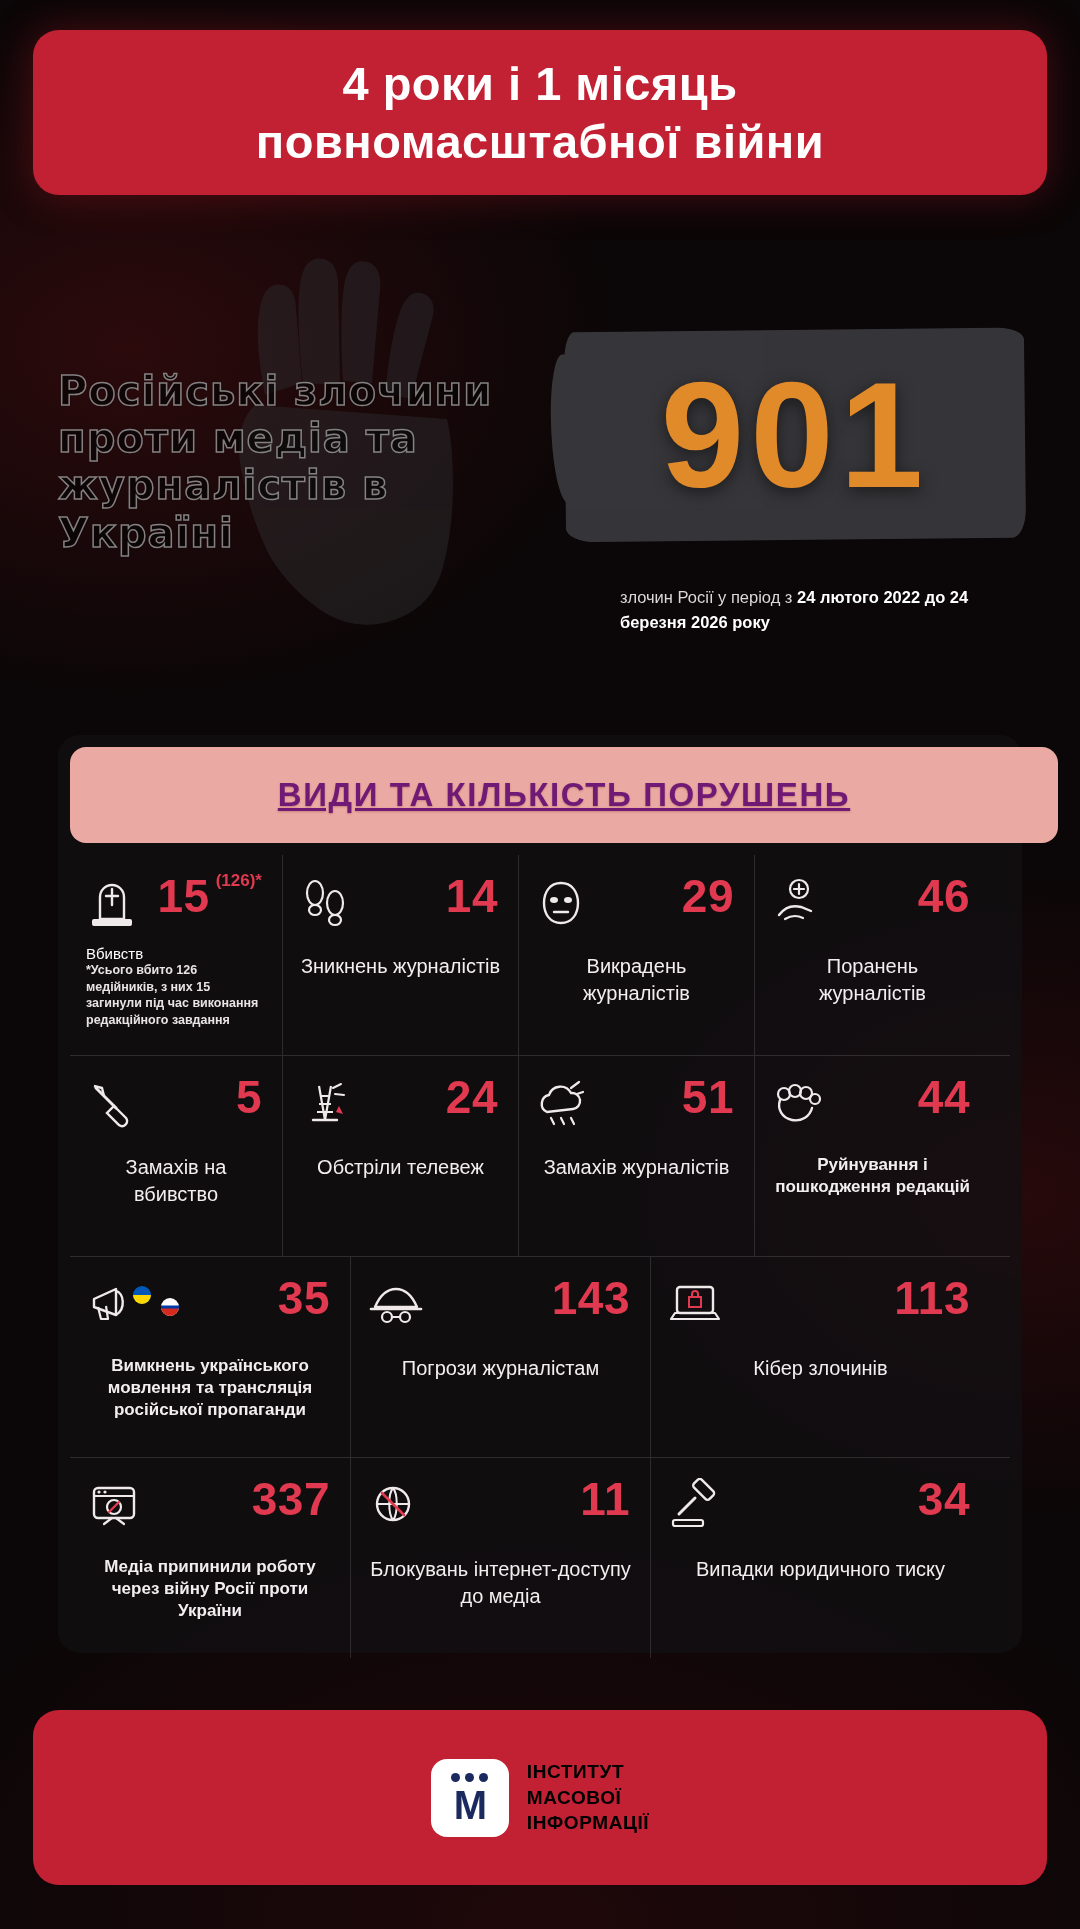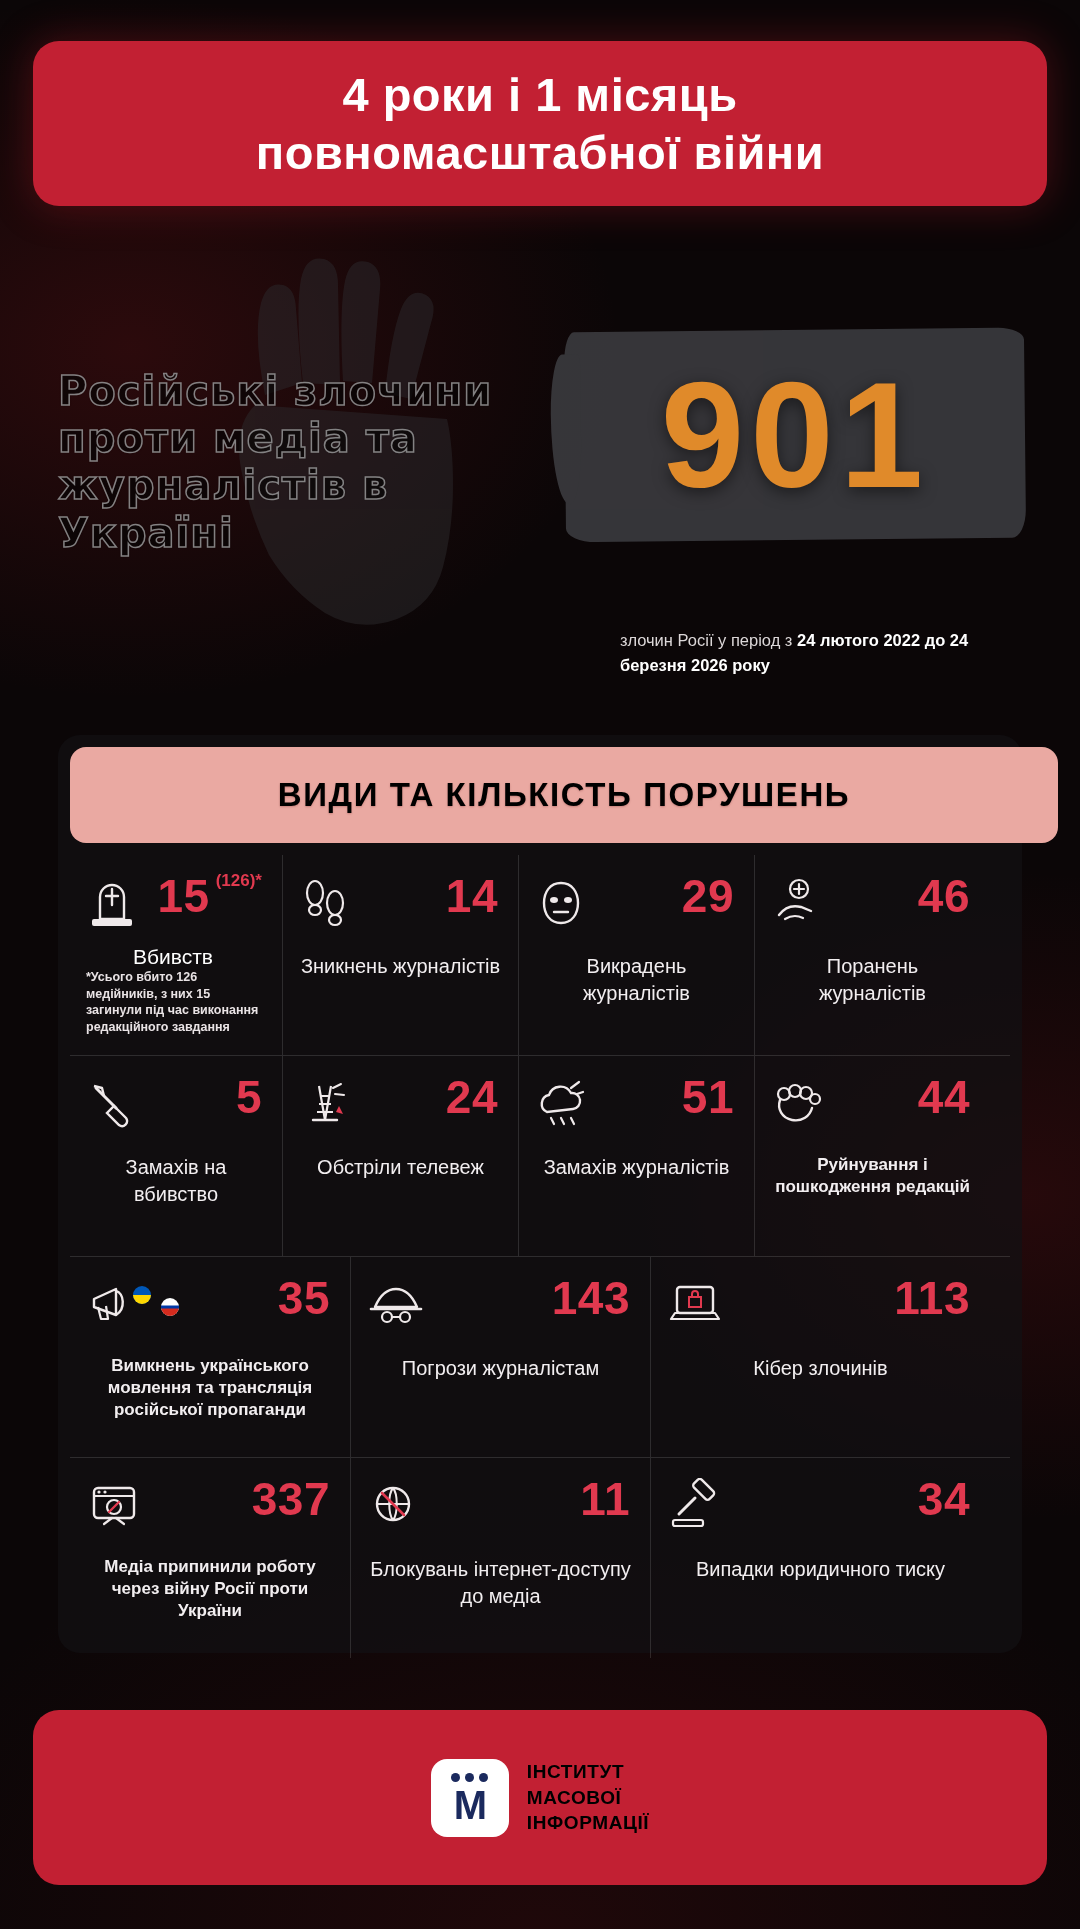--- a/index.html
+++ b/index.html
@@ -26,21 +26,21 @@
     position: absolute;
     left: 195px; top: 245px;
     width: 320px; height: 400px;
     opacity: 0.55;
     pointer-events: none;
   }
 
   
   .banner {
     position: absolute;
-    left: 33px; top: 41px;
+    left: 33px; top: 30px;
     width: 1014px; height: 165px;
     background: #c22033;
     border-radius: 26px;
     display: flex; flex-direction: column;
     align-items: center; justify-content: center;
     box-shadow: 0 0 40px rgba(190,25,40,0.35);
   }
   .banner .line {
     color: #ffffff;
     font-weight: bold;
@@ -95,44 +95,44 @@
     line-height: 1;
     text-shadow: 0 4px 16px rgba(0,0,0,0.5);
   }
   .bignum-caption {
     position: absolute;
     left: 620px; top: 585px;
     width: 400px;
     color: #dcd7d8;
     font-size: 16.5px;
     line-height: 1.5;
-    margin-top: 43px;
   }
   .bignum-caption b { color: #ffffff; }
 
   
   .card {
     position: absolute;
     left: 58px; top: 735px;
     width: 964px; height: 918px;
     background: rgba(18,16,19,0.72);
     border-radius: 22px;
     padding: 12px;
   }
   .card-title {
     margin: 0 auto;
     width: 988px; height: 96px;
     background: #eaa9a2;
     border-radius: 16px;
     display: flex; align-items: center; justify-content: center;
-    color: #000000;
+    color: #701a75;
     font-weight: bold;
     font-size: 33px;
     letter-spacing: 1.6px;
     text-shadow: 0 1px 2px rgba(120,40,40,0.3);
+    text-decoration: underline;
   }
 
   .grid { position: relative; margin-top: 12px; }
   .row { display: flex; }
   .row + .row { border-top: 1px solid rgba(255,255,255,0.13); }
 
   .cell {
     position: relative;
     padding: 18px 16px 16px 16px;
     min-height: 200px;
@@ -179,22 +179,22 @@
   .label.small { font-size: 17px; line-height: 1.3; font-weight: bold; }
   .note {
     color: #e9e3e5;
     font-size: 12.5px;
     line-height: 1.32;
     font-weight: bold;
   }
   .kill-label {
     margin-top: 6px;
     color: #ffffff;
-    font-size: 21px;
-    text-align: center;
+    font-size: 15px;
+    text-align: left;
     padding-right: 6px;
   }
 
   
   .footer {
     position: absolute;
     left: 33px; top: 1710px;
     width: 1014px; height: 175px;
     background: #c22033;
     border-radius: 26px;

